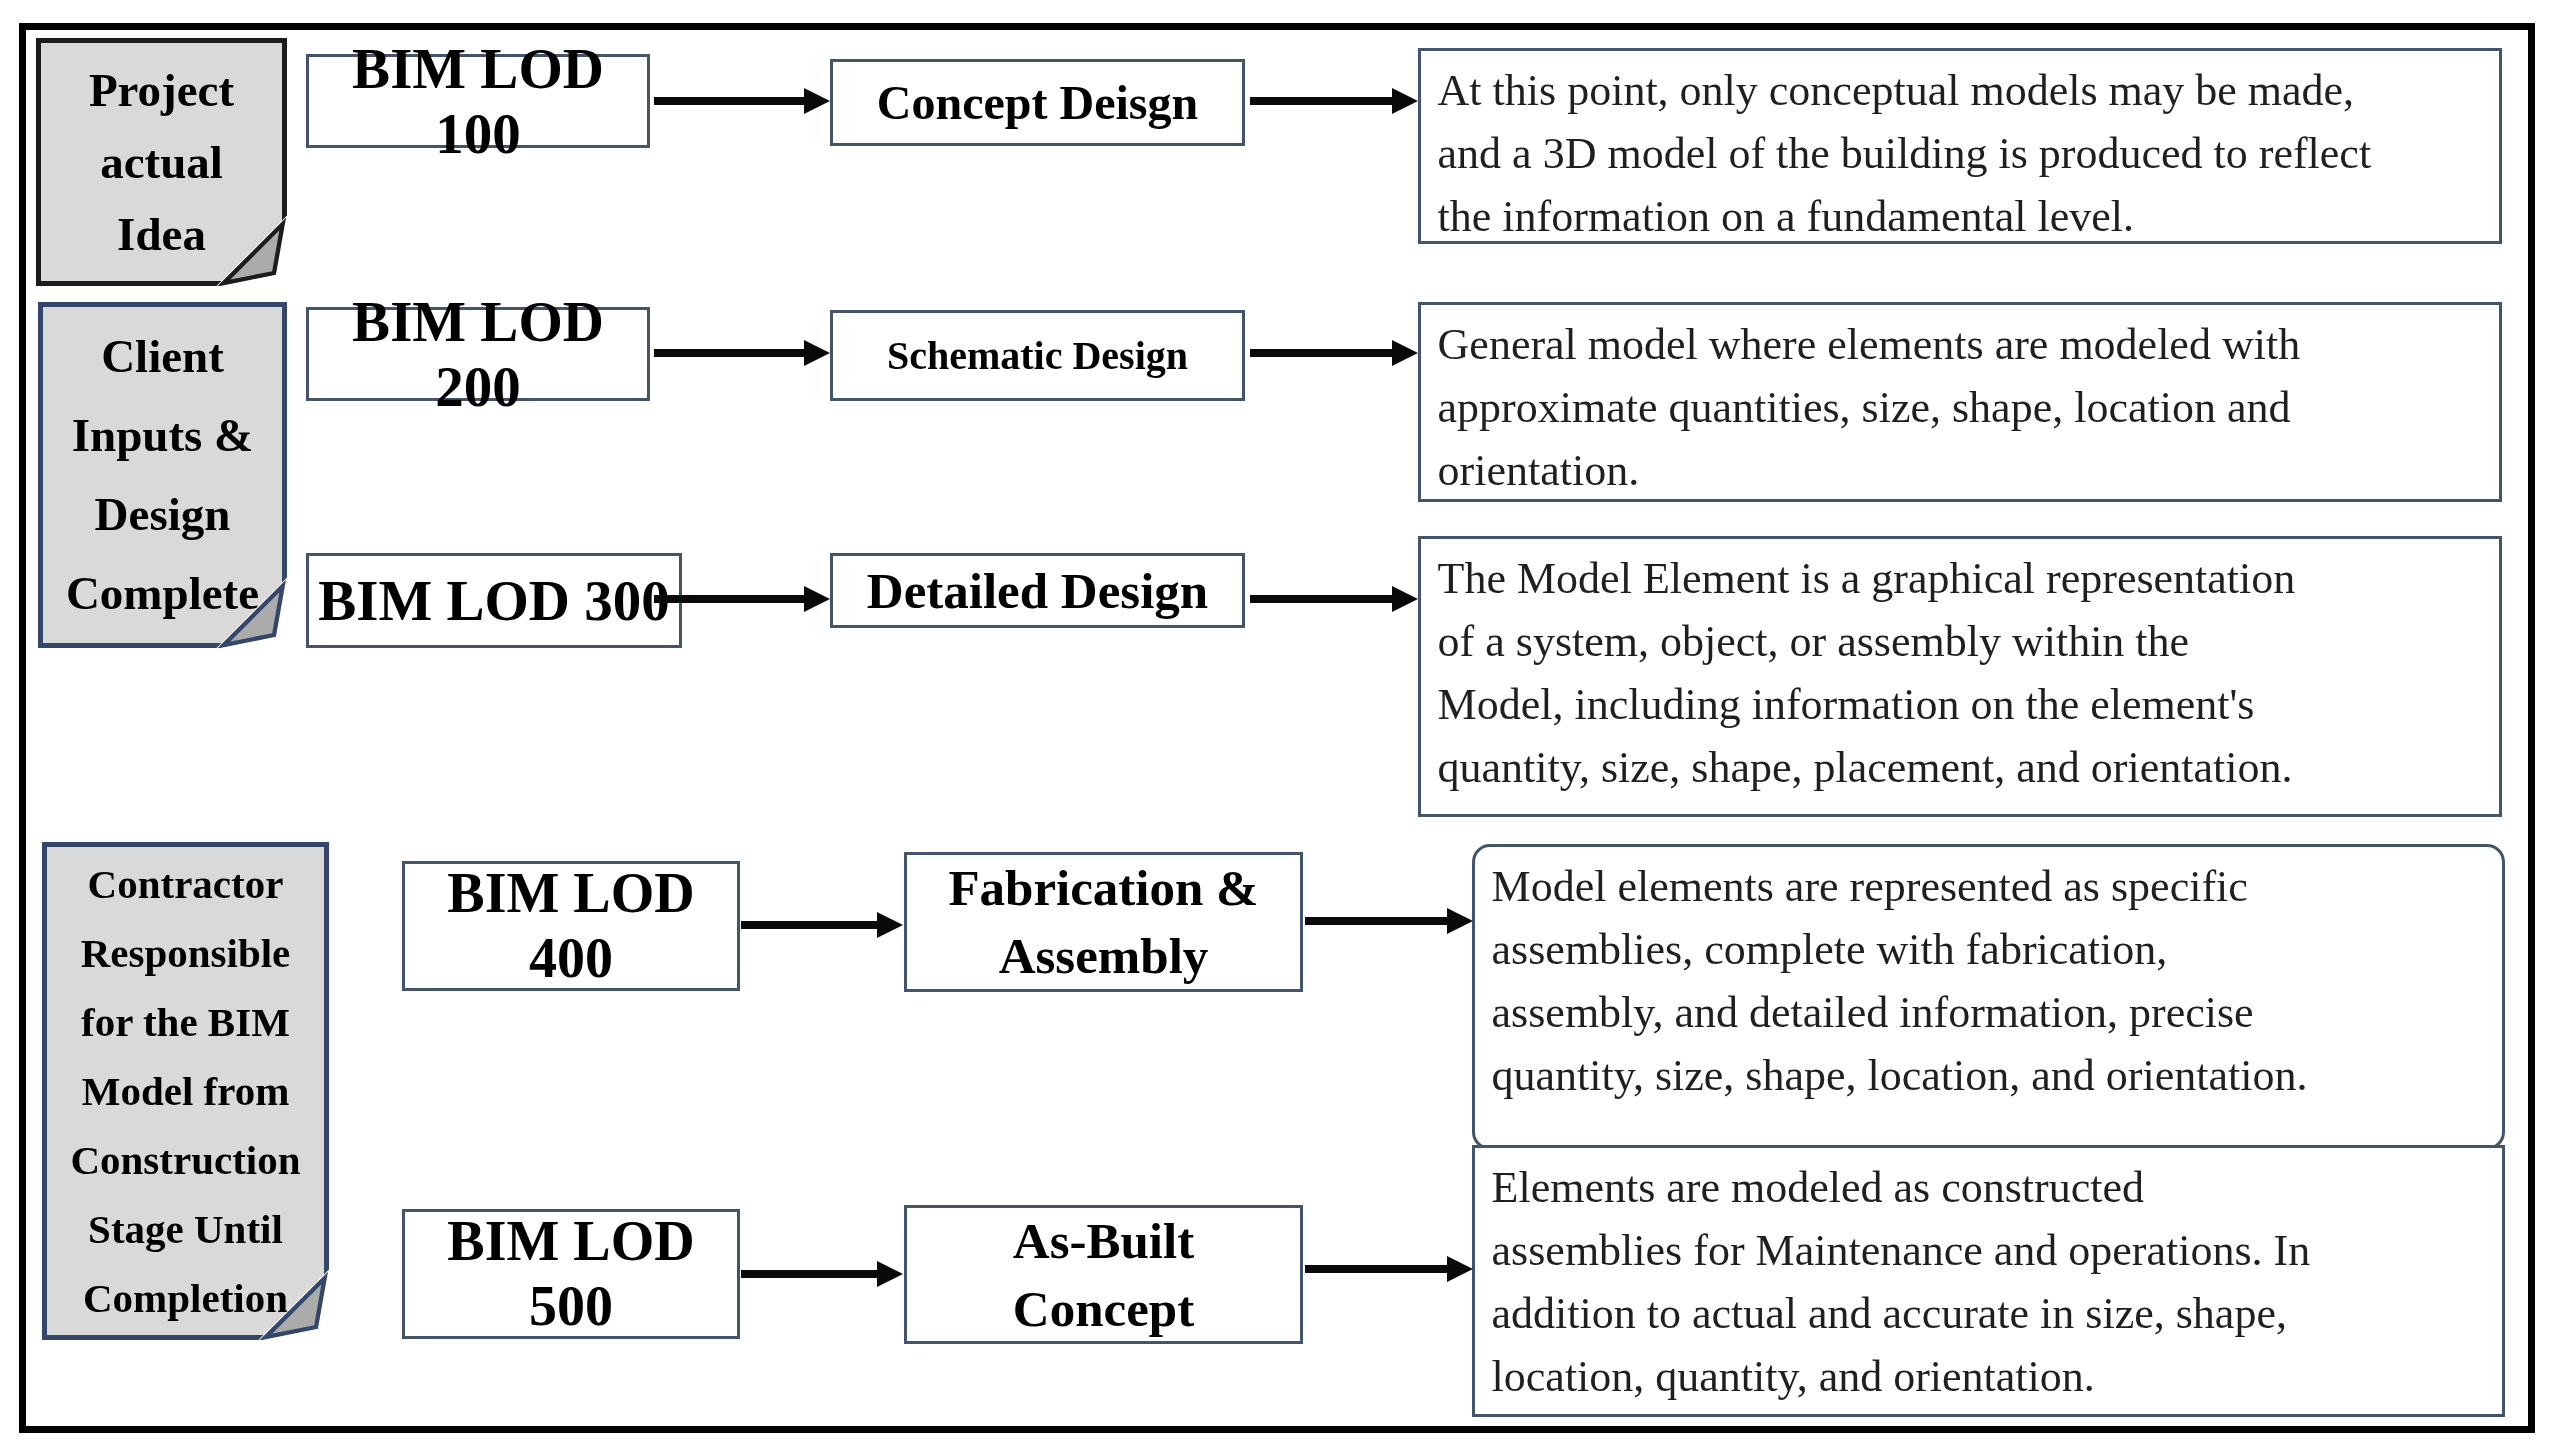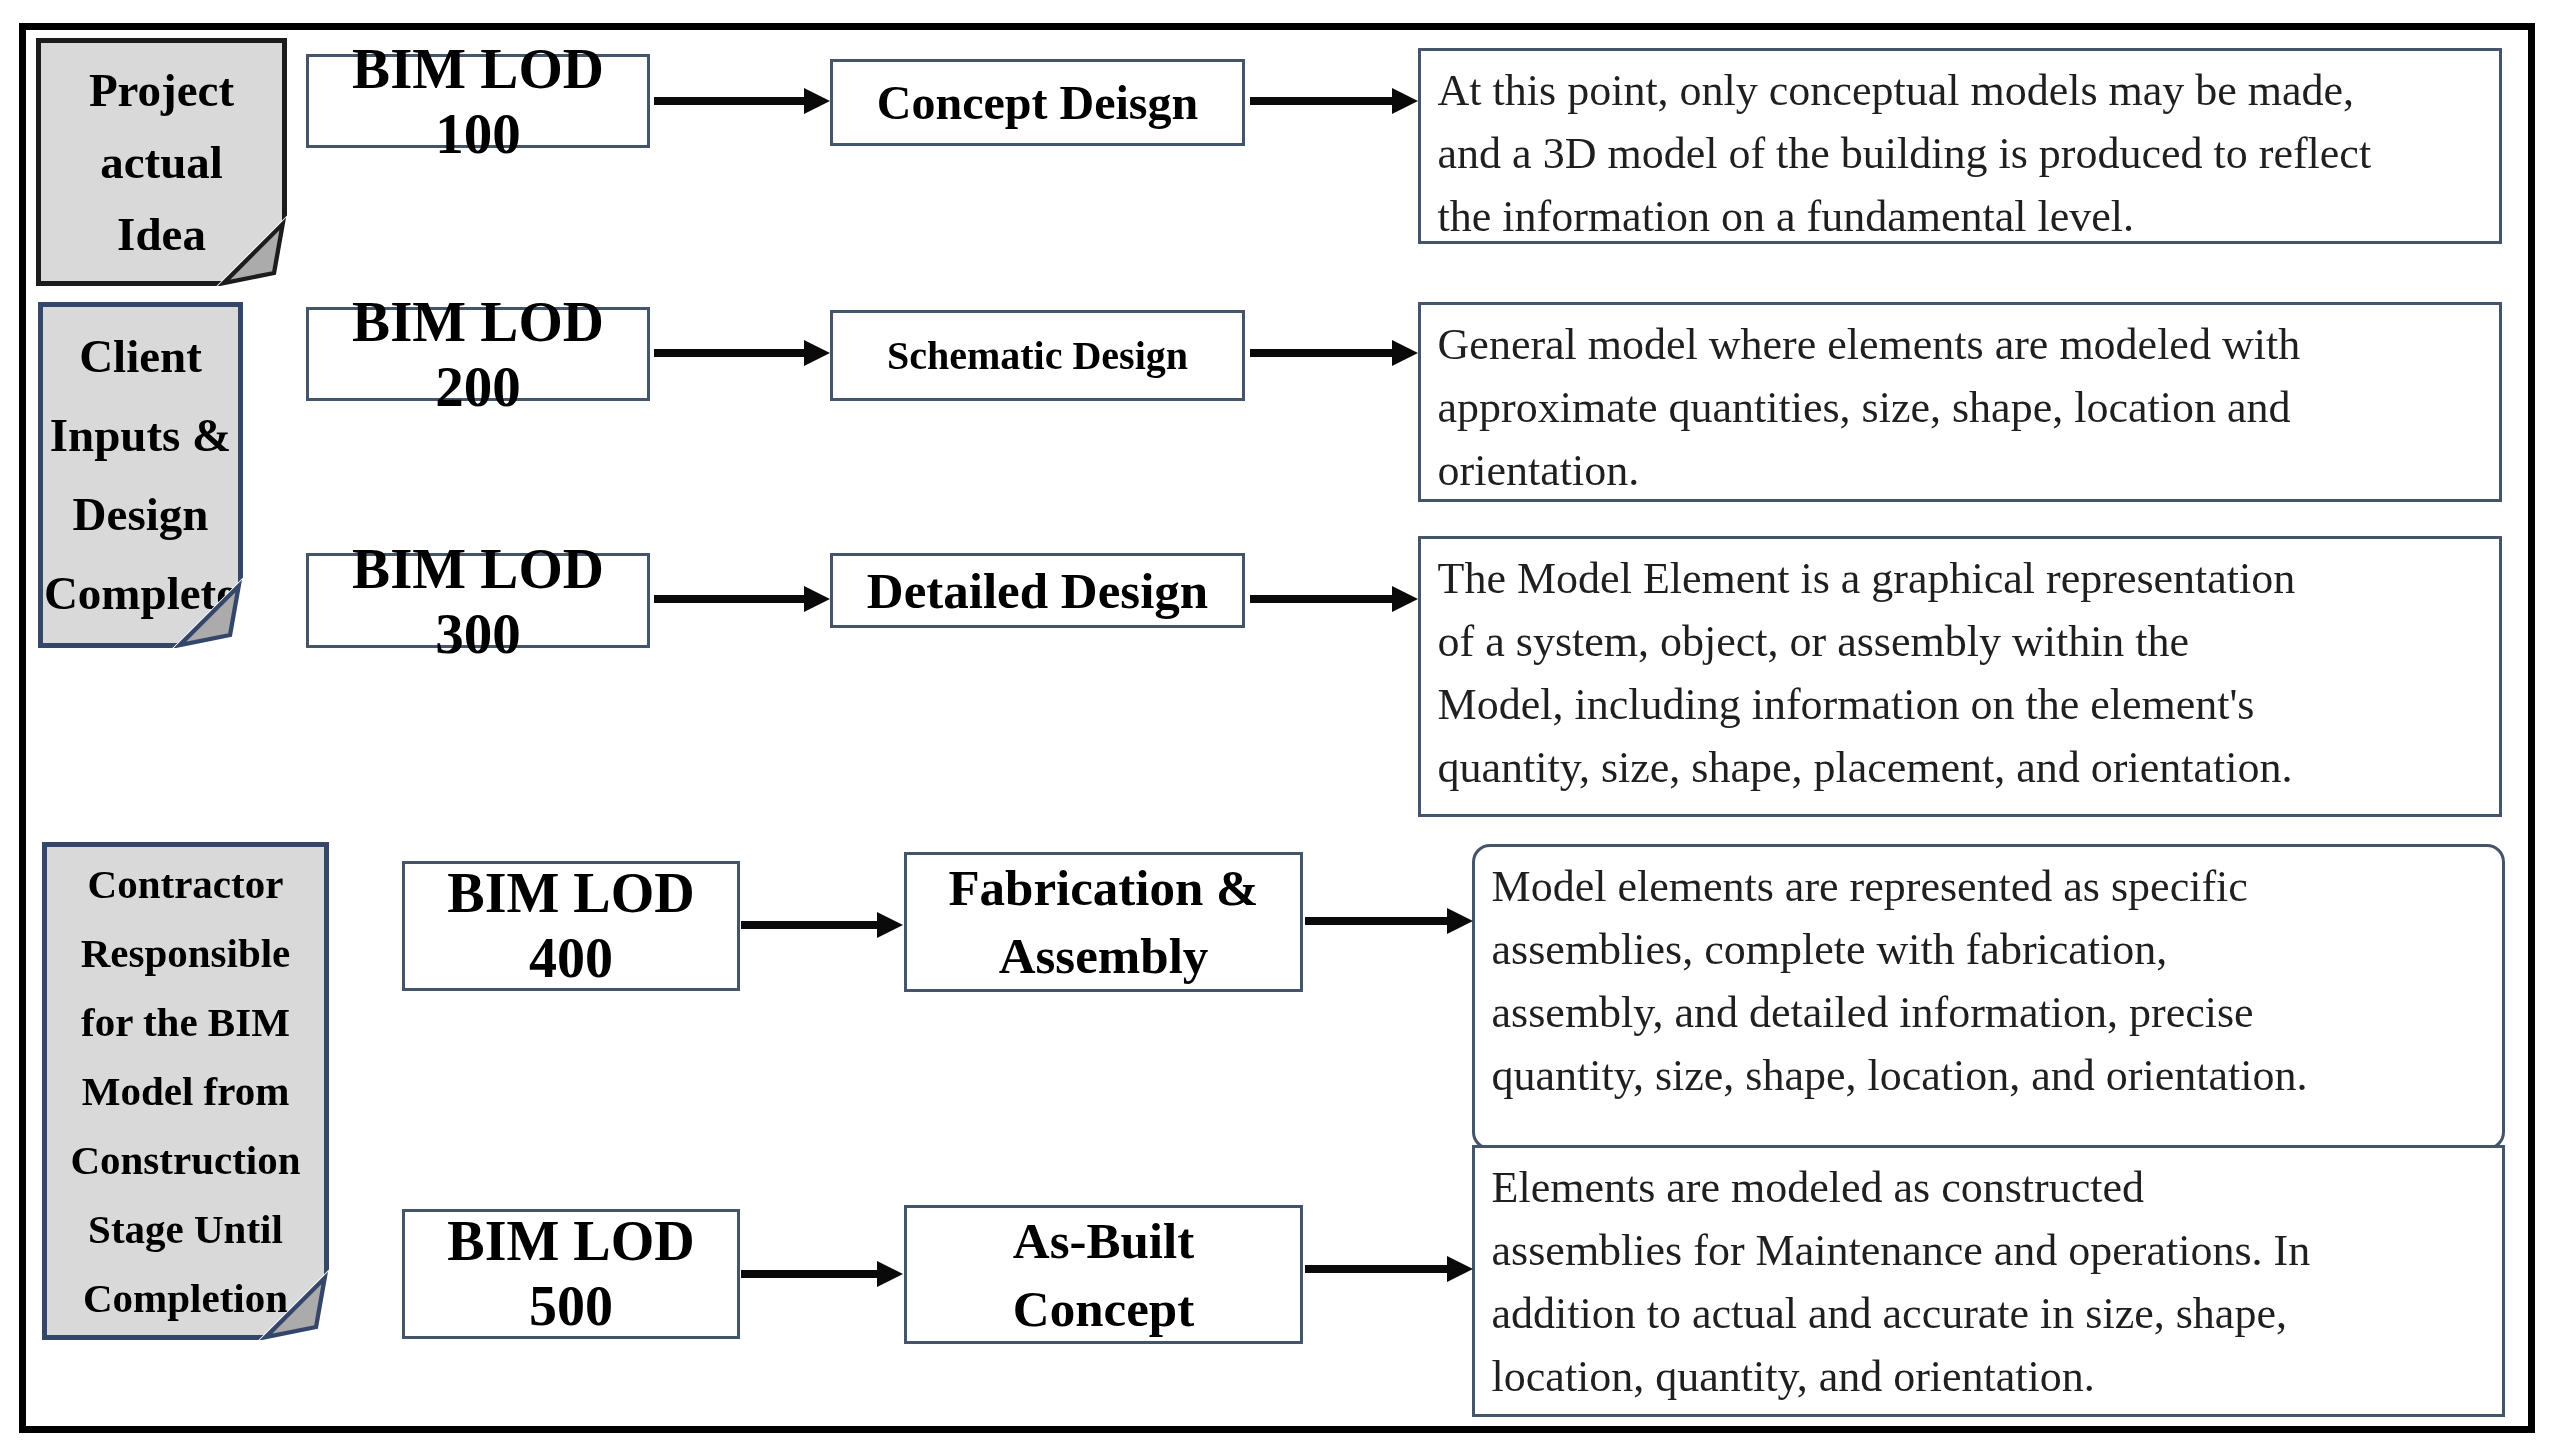--- a/index.html
+++ b/index.html
@@ -30,28 +30,28 @@
 
   
   .arrow { height:0; border-top:8.3px solid #0a0a0a; }
   .arrow:after { content:""; position:absolute; right:-25px; top:-17.4px; width:0; height:0;
                  border-left:26px solid #0a0a0a;
                  border-top:13.6px solid transparent; border-bottom:13.6px solid transparent; }
 
   
   #note1 { left:36px;  top:38px;   width:251px; height:248px; border:5.3px solid #1c1c1c;
            font-size:47px; line-height:72px; }
-  #note2 { left:38px;  top:302px;  width:205px; height:346px; border:5.3px solid #34476b;
+  #note2 { left:38px;  top:302px;  width:249px; height:346px; border:5.3px solid #34476b;
            font-size:47px; line-height:79px; }
   #note3 { left:42px;  top:842px; width:287px; height:498px; border:5.3px solid #34476b;
            font-size:41px; line-height:69px; }
 
   #lod100 { left:306px; top:54px;   width:344px; height:94px; font-size:57px; }
   #lod200 { left:306px; top:307px;  width:344px; height:94px; font-size:57px; }
-  #lod300 { left:306px; top:553px;  width:344px; height:95px; font-size:57px; }
+  #lod300 { left:306px; top:553px;  width:376px; height:95px; font-size:57px; }
   #lod400 { left:402px; top:861px; width:338px; height:130px; font-size:56px; line-height:65px; }
   #lod500 { left:402px; top:1209px; width:338px; height:130px; font-size:56px; line-height:65px; }
 
   #stage1 { left:830px; top:59px;   width:415px; height:87px; font-size:48px; }
   #stage2 { left:830px; top:310px;  width:415px; height:91px; font-size:40px; }
   #stage3 { left:830px; top:553px;  width:415px; height:75px; font-size:51px;text-align:center; }
   #stage4 { left:904px; top:852px; width:399px; height:140px; font-size:51px; line-height:68px; }
   #stage5 { left:904px; top:1205px; width:399px; height:139px; font-size:51px; line-height:68px; }
 
   #desc1 { left:1418px; top:48px;   width:1084px; height:196px; }

